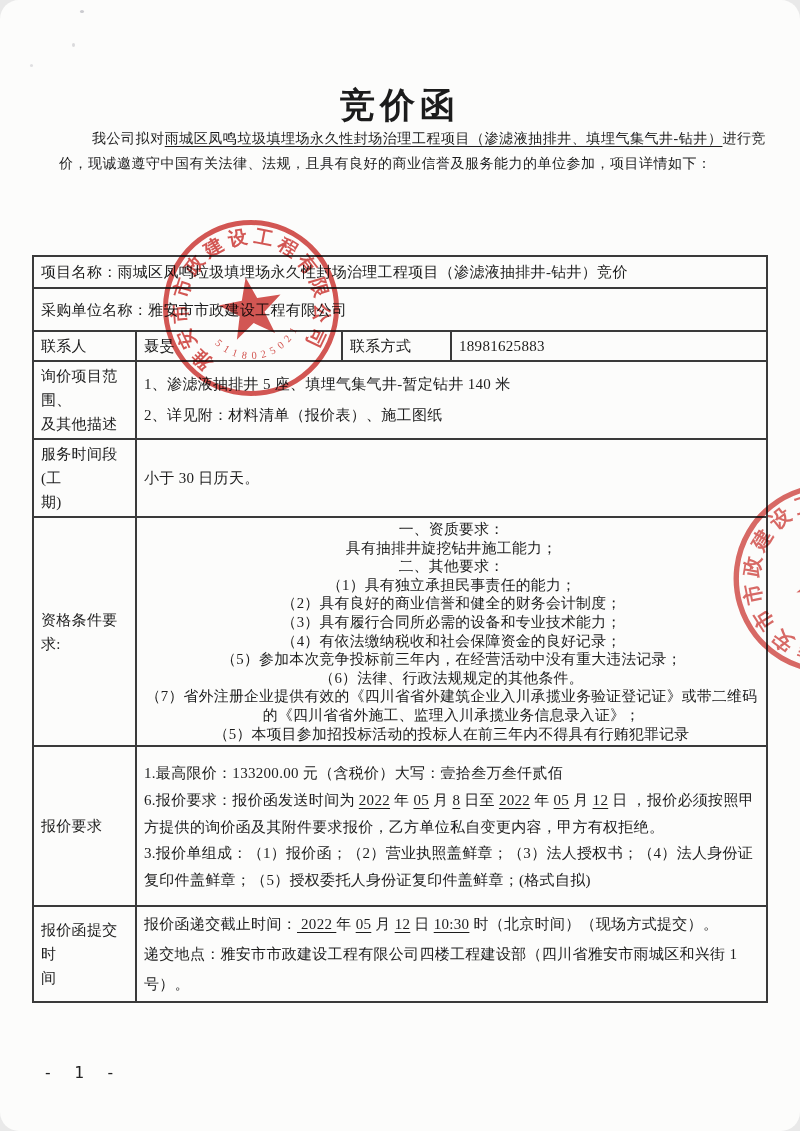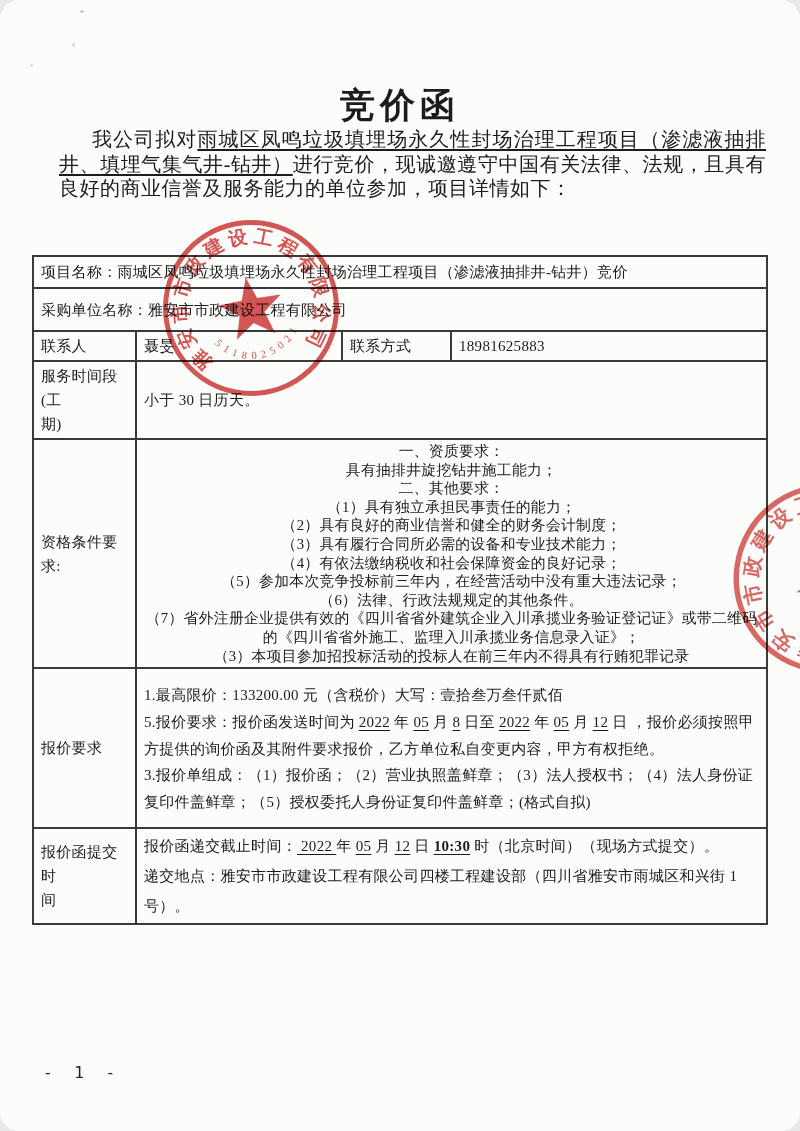--- a/index.html
+++ b/index.html
@@ -13,25 +13,25 @@
     color:#1c1c1c;
     border-radius:19px;
   }
   .doc-title{
     position:absolute;top:82px;left:0;width:100%;
     text-align:center;font-size:35px;font-weight:bold;letter-spacing:5px;
     margin:0;
   }
   .intro{
     position:absolute;top:127px;left:59px;width:707px;
-    font-size:20px;line-height:24.6px;letter-spacing:0.5px;
+    font-size:14px;line-height:24.6px;letter-spacing:0.5px;
     text-indent:33px;text-align:justify;margin:0;
   }
   .u{text-decoration:underline;text-underline-offset:3px;}
-  .b{font-weight:bold;}
+  .b{font-weight:normal;}
   table.main{
     position:absolute;top:255px;left:32px;
     width:734px;border-collapse:collapse;table-layout:fixed;padding-left:15px;
   }
   table.main td{
     border:2px solid #3a3a3a;
     font-size:15px;line-height:1.6;
     padding:2px 8px 2px 7px;
     vertical-align:middle;
     letter-spacing:0.3px;
@@ -88,48 +88,58 @@
       </tr>
       <tr class="r2" style="height:43px">
         <td colspan="4"><span>采购单位名称：</span><span>雅安市市政建设工程有限公司</span></td>
       </tr>
       <tr class="r3" style="height:26px">
         <td>联系人</td>
         <td>聂旻</td>
         <td>联系方式</td>
         <td>18981625883</td>
       </tr>
+      <tr class="r4" style="height:65px">
+        <td class="label">
+            <div class="rich-line"><span>询价项目范围、</span></div>
+            <div class="rich-line"><span>及其他描述</span></div>
+          </td>
+        <td colspan="3" class="content">
+            <div class="rich-line"><span>1、渗滤液抽排井 5 座、填埋气集气井-暂定钻井 140 米</span></div>
+            <div class="rich-line"><span>2、详见附：材料清单（报价表）、施工图纸</span></div>
+          </td>
+      </tr>
       <tr class="r5" style="height:61px">
         <td class="label">
             <div class="rich-line"><span>服务时间段(工</span></div>
             <div class="rich-line"><span>期)</span></div>
           </td>
         <td colspan="3" class="content">小于 30 日历天。</td>
       </tr>
       <tr class="r6" style="height:224px">
         <td class="label">资格条件要求:</td>
         <td colspan="3" class="content">
             <div class="rich-line"><span>一、资质要求：</span></div>
             <div class="rich-line"><span>具有抽排井旋挖钻井施工能力；</span></div>
             <div class="rich-line"><span>二、其他要求：</span></div>
             <div class="rich-line"><span>（1）具有独立承担民事责任的能力；</span></div>
             <div class="rich-line"><span>（2）具有良好的商业信誉和健全的财务会计制度；</span></div>
             <div class="rich-line"><span>（3）具有履行合同所必需的设备和专业技术能力；</span></div>
             <div class="rich-line"><span>（4）有依法缴纳税收和社会保障资金的良好记录；</span></div>
             <div class="rich-line"><span>（5）参加本次竞争投标前三年内，在经营活动中没有重大违法记录；</span></div>
             <div class="rich-line"><span>（6）法律、行政法规规定的其他条件。</span></div>
             <div class="rich-line"><span>（7）省外注册企业提供有效的《四川省省外建筑企业入川承揽业务验证登记证》或带二维码的《四川省省外施工、监理入川承揽业务信息录入证》；</span></div>
-            <div class="rich-line"><span>（3）本项目参加招投标活动的投标人在前三年内不得具有行贿犯罪记录</span></div>
+            <div class="rich-line"><span>（5）本项目参加招投标活动的投标人在前三年内不得具有行贿犯罪记录</span></div>
           </td>
       </tr>
       <tr class="r7" style="height:160px">
         <td class="label">报价要求</td>
         <td colspan="3" class="content">
             <div class="rich-line"><span>1.最高限价：133200.00 元（含税价）大写：壹拾叁万叁仟贰佰</span></div>
-            <div class="rich-line"><span>5.报价要求：报价函发送时间为 </span><span class="u">2022</span><span> 年 </span><span class="u">05</span><span> 月 </span><span class="u">8</span><span> 日至 </span><span class="u">2022</span><span> 年 </span><span class="u">05</span><span> 月 </span><span class="u">12</span><span> 日 ，报价必须按照甲方提供的询价函及其附件要求报价，乙方单位私自变更内容，甲方有权拒绝。</span></div>
+            <div class="rich-line"><span>6.报价要求：报价函发送时间为 </span><span class="u">2022</span><span> 年 </span><span class="u">05</span><span> 月 </span><span class="u">8</span><span> 日至 </span><span class="u">2022</span><span> 年 </span><span class="u">05</span><span> 月 </span><span class="u">12</span><span> 日 ，报价必须按照甲方提供的询价函及其附件要求报价，乙方单位私自变更内容，甲方有权拒绝。</span></div>
             <div class="rich-line"><span>3.报价单组成：（1）报价函；（2）营业执照盖鲜章；（3）法人授权书；（4）法人身份证复印件盖鲜章；（5）授权委托人身份证复印件盖鲜章；(格式自拟)</span></div>
           </td>
       </tr>
       <tr class="r8" style="height:62px">
         <td class="label">
             <div class="rich-line"><span>报价函提交时</span></div>
             <div class="rich-line"><span>间</span></div>
           </td>
         <td colspan="3" class="content">
             <div class="rich-line"><span>报价函递交截止时间：</span><span class="u">  2022  </span><span> 年 </span><span class="u">05</span><span> 月 </span><span class="u">12</span><span> 日 </span><span class="u b">10:30</span><span> 时（北京时间）（现场方式提交）。</span></div>

